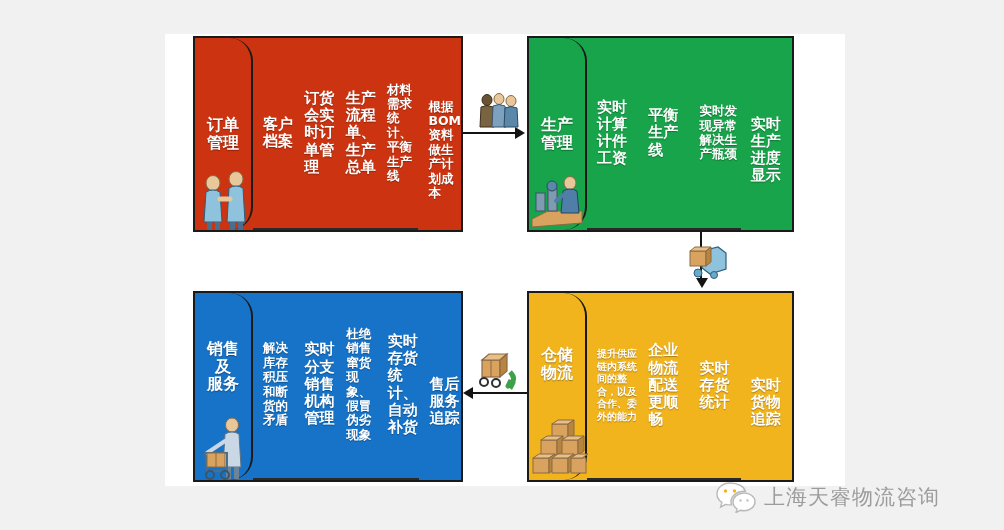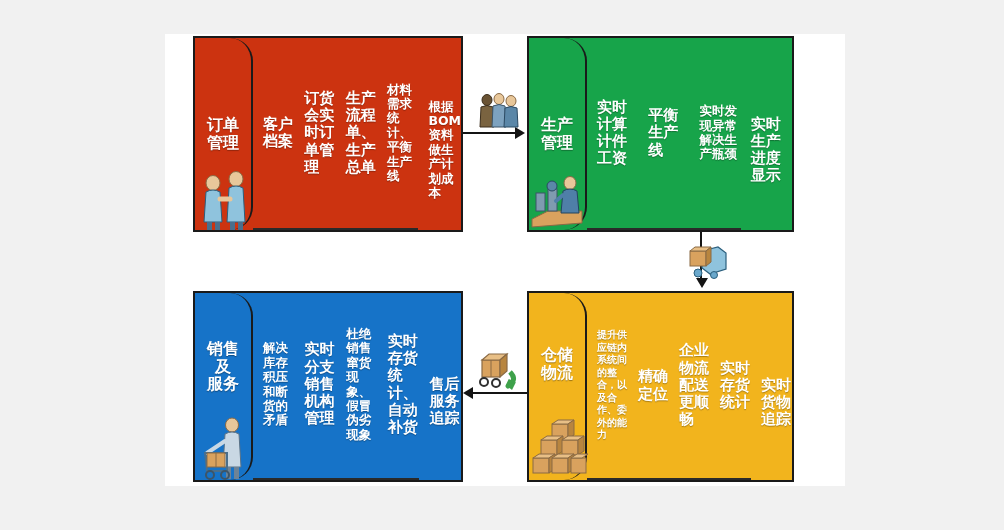--- a/index.html
+++ b/index.html
@@ -245,23 +245,20 @@
           <rect x="39" y="40" width="15" height="15" fill="#d9a25e"></rect>
           <path d="M39 40 L45 36 L56 36 L50 40 z" fill="#e8bf86"></path>
         </g>
       </svg>
     </div>
     <div class="mod-rows">
       <div class="mod-row tiny" style="">
           <span>提升供应链内系统间的整合，以及合作、委外的能力</span>
         </div>
       <div class="mod-row">
-          <span>精确定位</span>
-        </div>
-      <div class="mod-row">
           <span>企业物流配送更顺畅</span>
         </div>
       <div class="mod-row">
           <span>实时存货统计</span>
         </div>
       <div class="mod-row">
           <span>实时货物追踪</span>
         </div>
     </div>
   </div>
@@ -300,14 +297,25 @@
       <path d="M34 33 L44 30 L40 38 z" fill="#3ea14a"></path>
       <rect x="10" y="8" width="18" height="17" fill="#d9a25e" stroke="#8a6a45" stroke-width="1.2"></rect>
       <path d="M10 8 L17 2 L35 2 L28 8 z" fill="#e8bf86" stroke="#8a6a45" stroke-width="1.2"></path>
       <path d="M28 8 L35 2 L35 19 L28 25 z" fill="#b8853f" stroke="#8a6a45" stroke-width="1.2"></path>
       <path d="M19 8 L19 25" stroke="#8a6a45" stroke-width="1"></path>
       <circle cx="12" cy="30" r="4" fill="none" stroke="#2f2f2f" stroke-width="2"></circle>
       <circle cx="24" cy="31" r="4" fill="none" stroke="#2f2f2f" stroke-width="2"></circle>
     </svg>
   </div>
 
+  <div id="watermark">
+    <svg width="40" height="32" viewBox="0 0 40 32">
+      <path d="M14 2 C6.5 2 1 7 1 13 c0 3.4 1.9 6.4 4.9 8.4 L4.6 26 l5.1 -2.7 c1.4 .4 2.9 .6 4.3 .6 .5 0 1 0 1.5 -.1 -.3 -.9 -.5 -1.9 -.5 -2.9 0 -5.9 5.8 -10.7 13 -10.7 .5 0 1 0 1.4 .1 C28.3 5.7 22 2 14 2 z" fill="#ffffff" stroke="#b9b9b9" stroke-width="1.4"></path>
+      <circle cx="9.5" cy="10" r="1.7" fill="#f2b41d"></circle>
+      <circle cx="18.5" cy="10" r="1.7" fill="#f2b41d"></circle>
+      <path d="M28 12 C21.9 12 17 16.1 17 21 c0 2.8 1.6 5.3 4.1 7 L20 31.5 l4.3 -2.2 c1.2 .3 2.4 .5 3.7 .5 6.1 0 11 -4.1 11 -9 S34.1 12 28 12 z" fill="#ffffff" stroke="#b9b9b9" stroke-width="1.4"></path>
+      <circle cx="24.5" cy="19.5" r="1.4" fill="#cfcfcf"></circle>
+      <circle cx="31.5" cy="19.5" r="1.4" fill="#cfcfcf"></circle>
+    </svg>
+    <div class="wm-text">上海天睿物流咨询</div>
+  </div>
 
 </div>
 
 </body></html>

